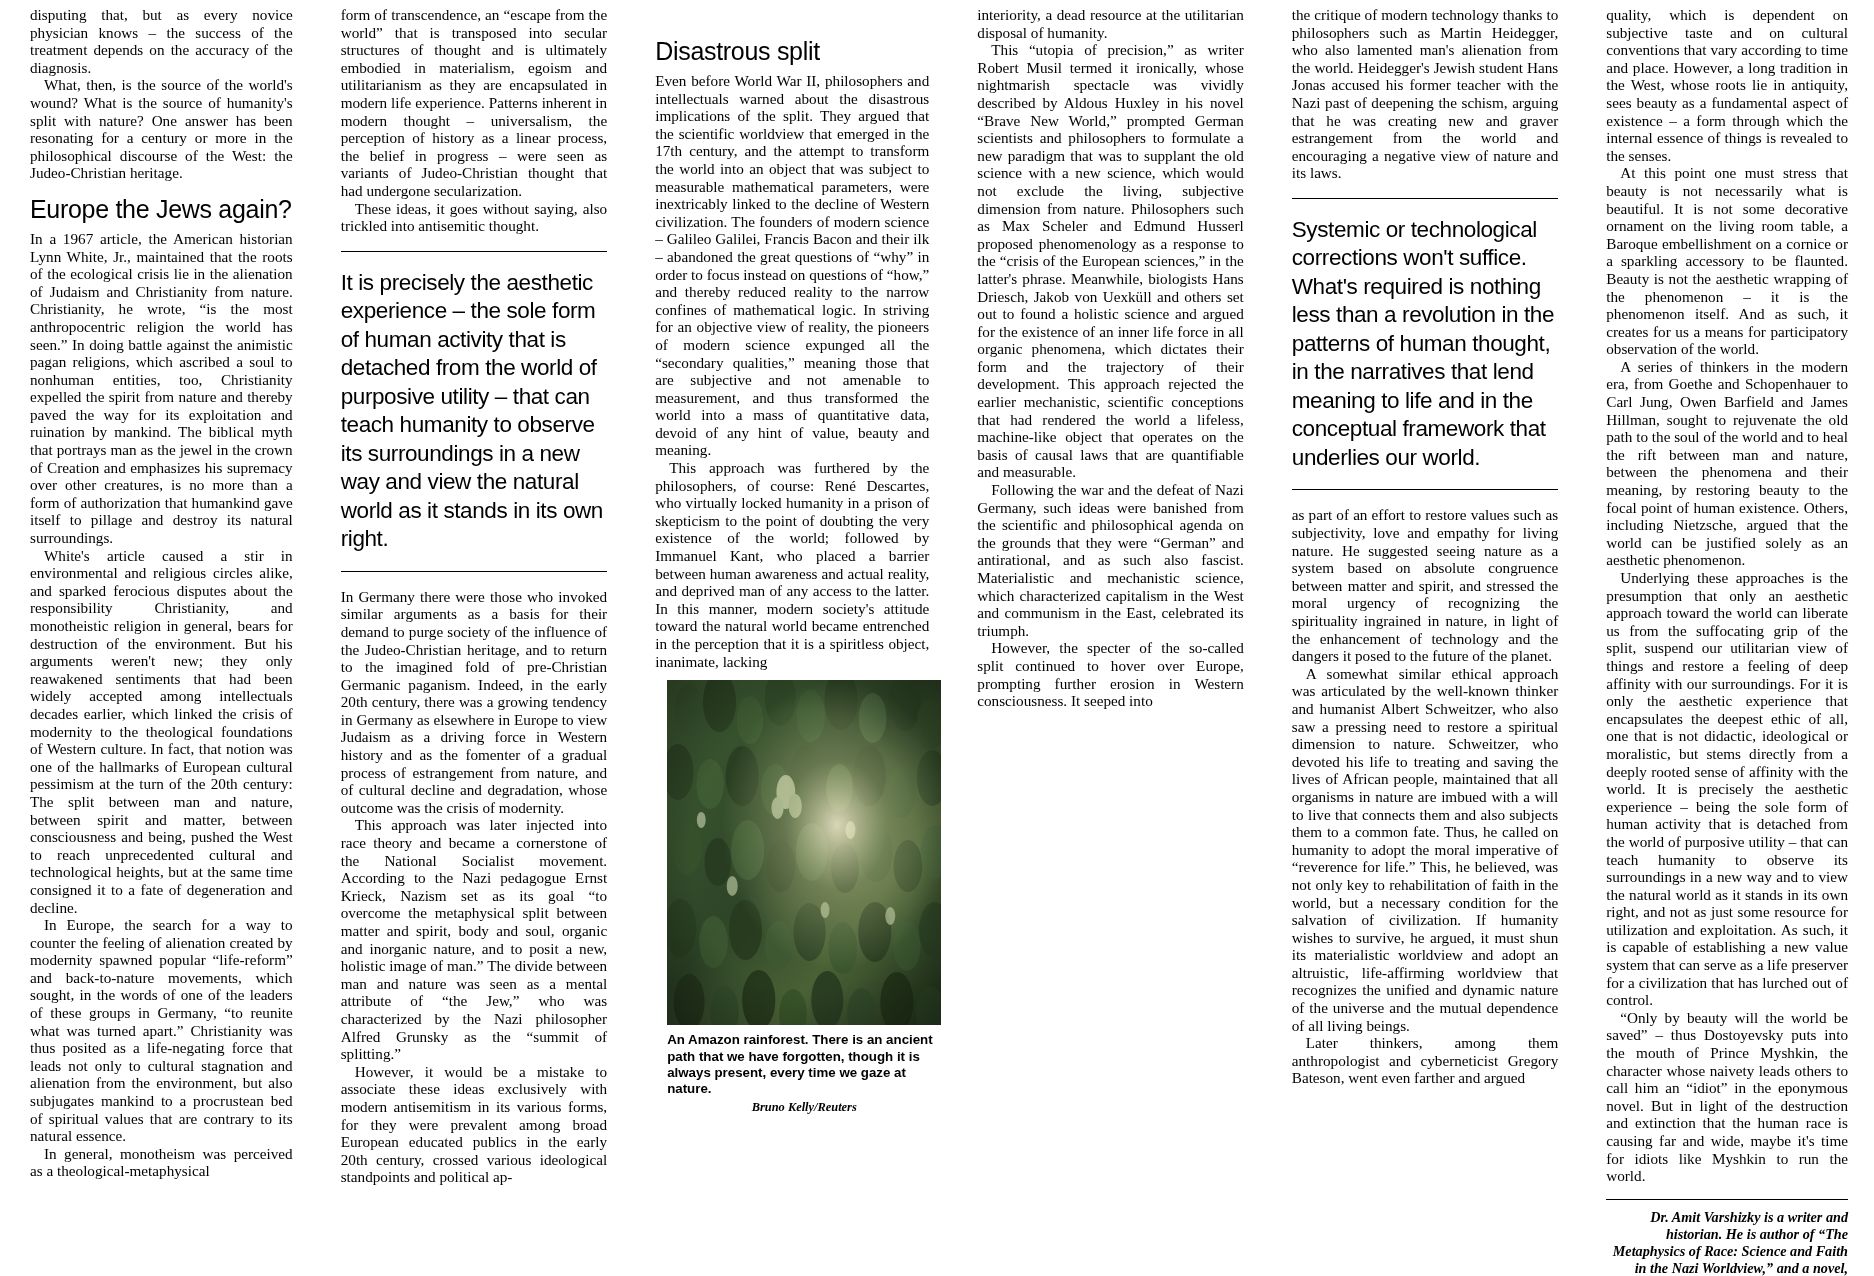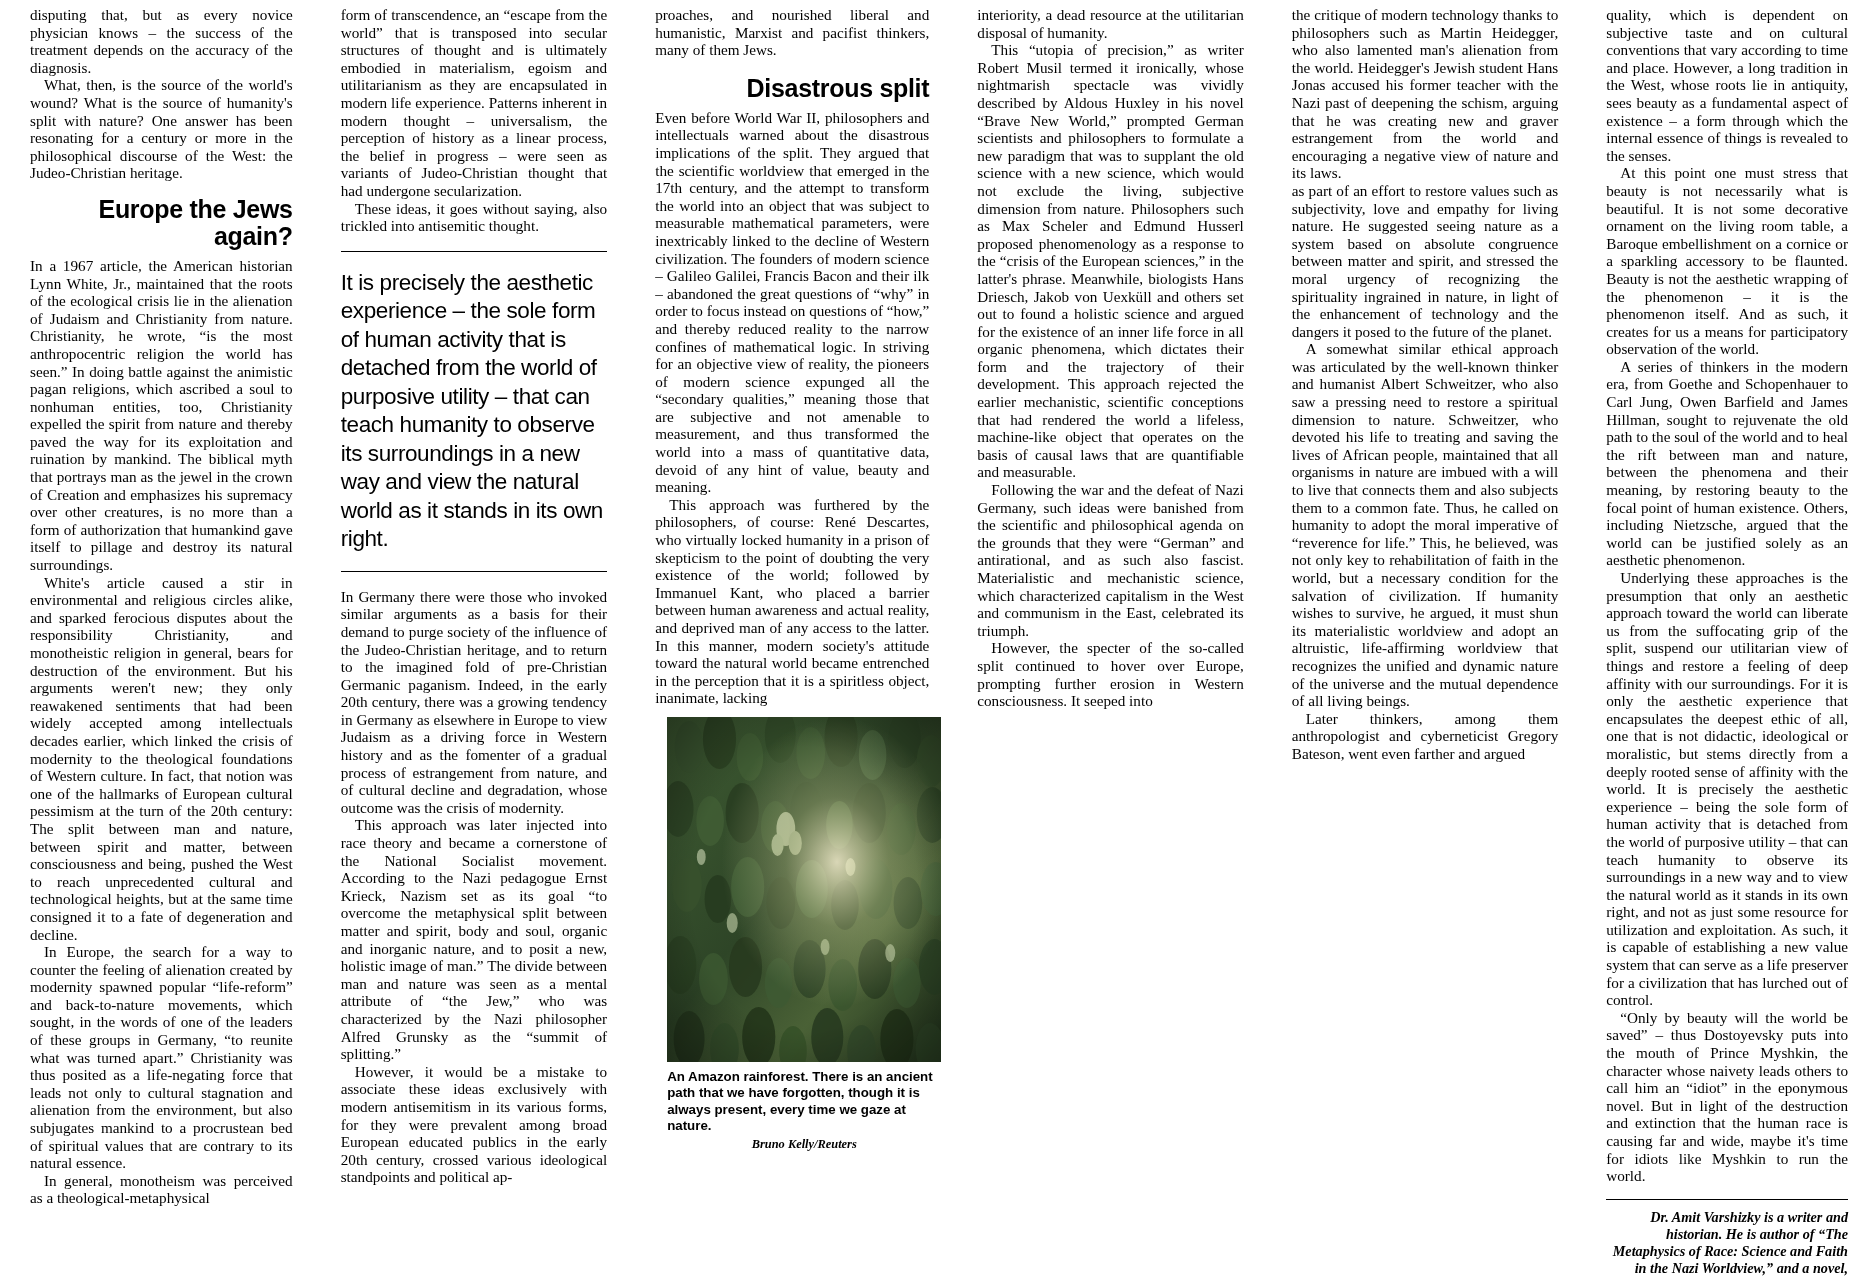--- a/index.html
+++ b/index.html
@@ -51,26 +51,25 @@
     text-align: justify;
     text-justify: inter-word;
     hyphens: auto;
     -webkit-hyphens: auto;
   }
   p + p { text-indent: 14px; }
   p.noindent { text-indent: 0; }
 
   h2.head {
     font-family: "Liberation Sans", sans-serif;
-    font-weight: bold;
+    font-weight: normal;
     font-size: 25px;
     line-height: 27px;
-    margin: 16px 0 7px 0;
+    margin: 32px 0 7px 0;
     letter-spacing: -0.3px;
-    text-align: right;
   }
   h2.head.first { margin-top: 14px; }
 
   .pull {
     font-family: "Liberation Sans", sans-serif;
     font-size: 22.5px;
     line-height: 28.5px;
     letter-spacing: -0.4px;
     border-top: 1px solid #000;
     border-bottom: 1px solid #000;
@@ -141,21 +140,20 @@
     <div class="col c2">
       <p class="noindent">form of transcendence, an “escape from the world” that is transposed into secular structures of thought and is ultimately embodied in materialism, egoism and utilitarianism as they are encapsulated in modern life experience. Patterns inherent in modern thought – universalism, the perception of history as a linear process, the belief in progress – were seen as variants of Judeo-Christian thought that had undergone secularization.</p>
       <p>These ideas, it goes without saying, also trickled into antisemitic thought.</p>
       <div class="pull">It is precisely the aesthetic experience – the sole form of human activity that is detached from the world of purposive utility – that can teach humanity to observe its surroundings in a new way and view the natural world as it stands in its own right.</div>
       <p class="noindent">In Germany there were those who invoked similar arguments as a basis for their demand to purge society of the influence of the Judeo-Christian heritage, and to return to the imagined fold of pre-Christian Germanic paganism. Indeed, in the early 20th century, there was a growing tendency in Germany as elsewhere in Europe to view Judaism as a driving force in Western history and as the fomenter of a gradual process of estrangement from nature, and of cultural decline and degradation, whose outcome was the crisis of modernity.</p>
       <p>This approach was later injected into race theory and became a cornerstone of the National Socialist movement. According to the Nazi pedagogue Ernst Krieck, Nazism set as its goal “to overcome the metaphysical split between matter and spirit, body and soul, organic and inorganic nature, and to posit a new, holistic image of man.” The divide between man and nature was seen as a mental attribute of “the Jew,” who was characterized by the Nazi philosopher Alfred Grunsky as the “summit of splitting.”</p>
       <p>However, it would be a mistake to associate these ideas exclusively with modern antisemitism in its various forms, for they were prevalent among broad European educated publics in the early 20th century, crossed various ideological standpoints and political ap-</p>
     </div>
 
     <div class="col c3">
-      <p class="noindent">proaches, and nourished liberal and humanistic, Marxist and pacifist thinkers, many of them Jews.</p>
       <h2 class="head">Disastrous split</h2>
       <p class="noindent">Even before World War II, philosophers and intellectuals warned about the disastrous implications of the split. They argued that the scientific worldview that emerged in the 17th century, and the attempt to transform the world into an object that was subject to measurable mathematical parameters, were inextricably linked to the decline of Western civilization. The founders of modern science – Galileo Galilei, Francis Bacon and their ilk – abandoned the great questions of “why” in order to focus instead on questions of “how,” and thereby reduced reality to the narrow confines of mathematical logic. In striving for an objective view of reality, the pioneers of modern science expunged all the “secondary qualities,” meaning those that are subjective and not amenable to measurement, and thus transformed the world into a mass of quantitative data, devoid of any hint of value, beauty and meaning.</p>
       <p>This approach was furthered by the philosophers, of course: René Descartes, who virtually locked humanity in a prison of skepticism to the point of doubting the very existence of the world; followed by Immanuel Kant, who placed a barrier between human awareness and actual reality, and deprived man of any access to the latter. In this manner, modern society's attitude toward the natural world became entrenched in the perception that it is a spiritless object, inanimate, lacking</p>
 
       <div class="figure">
         <div class="photo">
           <svg viewBox="0 0 496 345" preserveAspectRatio="none" aria-hidden="true">
             <defs>
               <linearGradient id="skyglow" x1="0" y1="0" x2="1" y2="1">
                 <stop offset="0%" stop-color="#3f5c33"></stop>
@@ -241,20 +239,21 @@
 
     <div class="col c4">
       <p class="noindent">interiority, a dead resource at the utilitarian disposal of humanity.</p>
       <p>This “utopia of precision,” as writer Robert Musil termed it ironically, whose nightmarish spectacle was vividly described by Aldous Huxley in his novel “Brave New World,” prompted German scientists and philosophers to formulate a new paradigm that was to supplant the old science with a new science, which would not exclude the living, subjective dimension from nature. Philosophers such as Max Scheler and Edmund Husserl proposed phenomenology as a response to the “crisis of the European sciences,” in the latter's phrase. Meanwhile, biologists Hans Driesch, Jakob von Uexküll and others set out to found a holistic science and argued for the existence of an inner life force in all organic phenomena, which dictates their form and the trajectory of their development. This approach rejected the earlier mechanistic, scientific conceptions that had rendered the world a lifeless, machine-like object that operates on the basis of causal laws that are quantifiable and measurable.</p>
       <p>Following the war and the defeat of Nazi Germany, such ideas were banished from the scientific and philosophical agenda on the grounds that they were “German” and antirational, and as such also fascist. Materialistic and mechanistic science, which characterized capitalism in the West and communism in the East, celebrated its triumph.</p>
       <p>However, the specter of the so-called split continued to hover over Europe, prompting further erosion in Western consciousness. It seeped into</p>
     </div>
 
     <div class="col c5">
       <p class="noindent">the critique of modern technology thanks to philosophers such as Martin Heidegger, who also lamented man's alienation from the world. Heidegger's Jewish student Hans Jonas accused his former teacher with the Nazi past of deepening the schism, arguing that he was creating new and graver estrangement from the world and encouraging a negative view of nature and its laws.</p>
+      <div class="pull">Systemic or technological corrections won't suffice. What's required is nothing less than a revolution in the patterns of human thought, in the narratives that lend meaning to life and in the conceptual framework that underlies our world.</div>
       <p class="noindent">as part of an effort to restore values such as subjectivity, love and empathy for living nature. He suggested seeing nature as a system based on absolute congruence between matter and spirit, and stressed the moral urgency of recognizing the spirituality ingrained in nature, in light of the enhancement of technology and the dangers it posed to the future of the planet.</p>
       <p>A somewhat similar ethical approach was articulated by the well-known thinker and humanist Albert Schweitzer, who also saw a pressing need to restore a spiritual dimension to nature. Schweitzer, who devoted his life to treating and saving the lives of African people, maintained that all organisms in nature are imbued with a will to live that connects them and also subjects them to a common fate. Thus, he called on humanity to adopt the moral imperative of “reverence for life.” This, he believed, was not only key to rehabilitation of faith in the world, but a necessary condition for the salvation of civilization. If humanity wishes to survive, he argued, it must shun its materialistic worldview and adopt an altruistic, life-affirming worldview that recognizes the unified and dynamic nature of the universe and the mutual dependence of all living beings.</p>
       <p>Later thinkers, among them anthropologist and cyberneticist Gregory Bateson, went even farther and argued</p>
     </div>
 
     <div class="col c6">
       <p class="noindent">quality, which is dependent on subjective taste and on cultural conventions that vary according to time and place. However, a long tradition in the West, whose roots lie in antiquity, sees beauty as a fundamental aspect of existence – a form through which the internal essence of things is revealed to the senses.</p>
       <p>At this point one must stress that beauty is not necessarily what is beautiful. It is not some decorative ornament on the living room table, a Baroque embellishment on a cornice or a sparkling accessory to be flaunted. Beauty is not the aesthetic wrapping of the phenomenon – it is the phenomenon itself. And as such, it creates for us a means for participatory observation of the world.</p>
       <p>A series of thinkers in the modern era, from Goethe and Schopenhauer to Carl Jung, Owen Barfield and James Hillman, sought to rejuvenate the old path to the soul of the world and to heal the rift between man and nature, between the phenomena and their meaning, by restoring beauty to the focal point of human existence. Others, including Nietzsche, argued that the world can be justified solely as an aesthetic phenomenon.</p>
       <p>Underlying these approaches is the presumption that only an aesthetic approach toward the world can liberate us from the suffocating grip of the split, suspend our utilitarian view of things and restore a feeling of deep affinity with our surroundings. For it is only the aesthetic experience that encapsulates the deepest ethic of all, one that is not didactic, ideological or moralistic, but stems directly from a deeply rooted sense of affinity with the world. It is precisely the aesthetic experience – being the sole form of human activity that is detached from the world of purposive utility – that can teach humanity to observe its surroundings in a new way and to view the natural world as it stands in its own right, and not as just some resource for utilization and exploitation. As such, it is capable of establishing a new value system that can serve as a life preserver for a civilization that has lurched out of control.</p>

